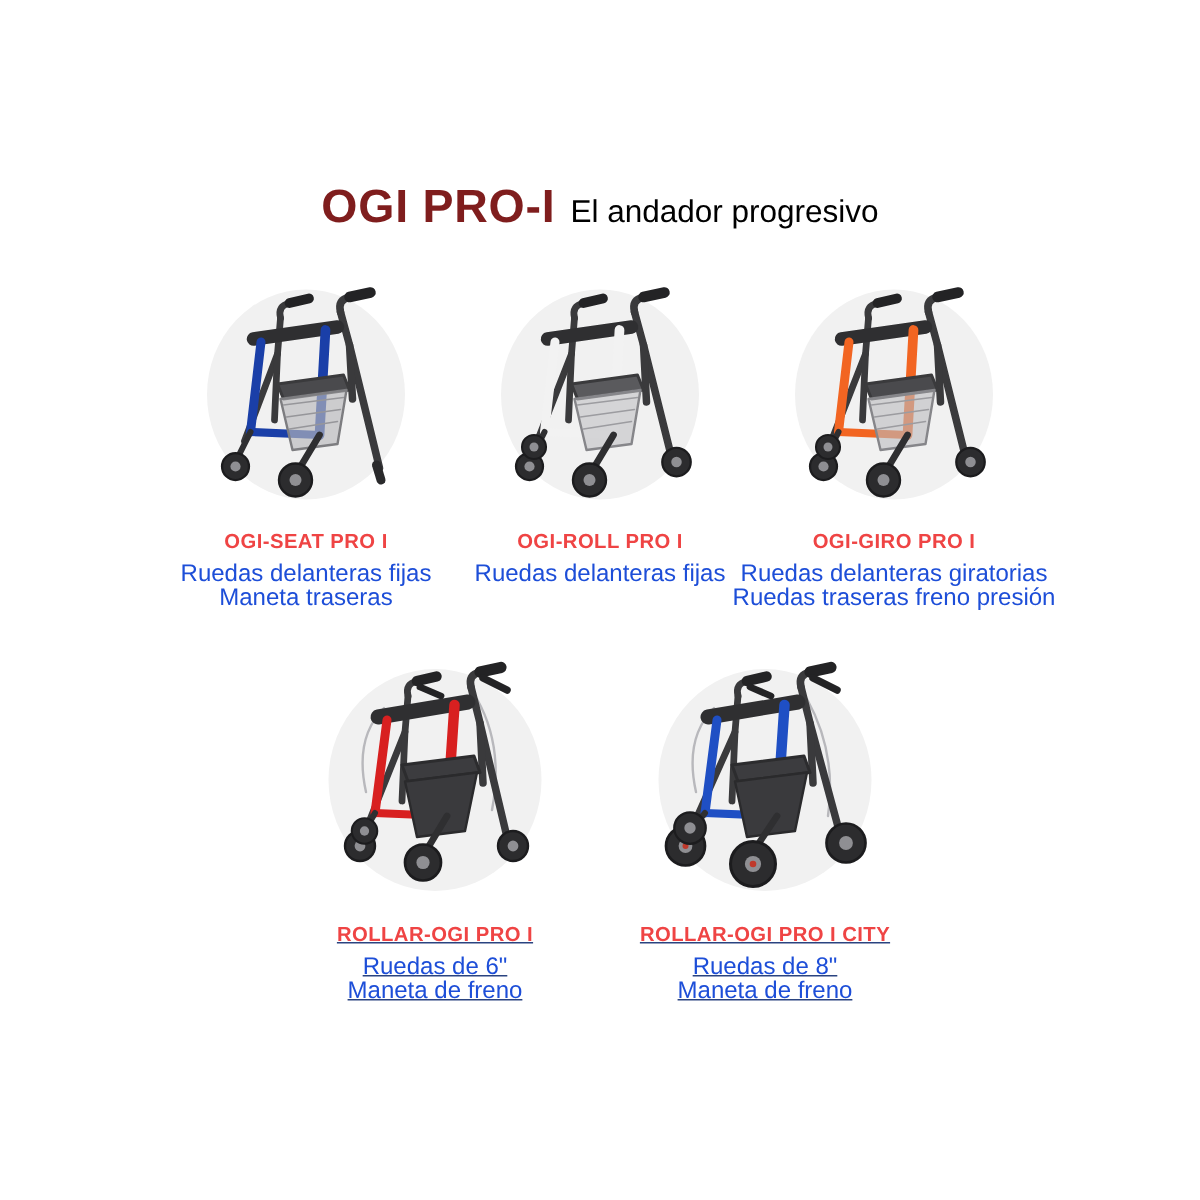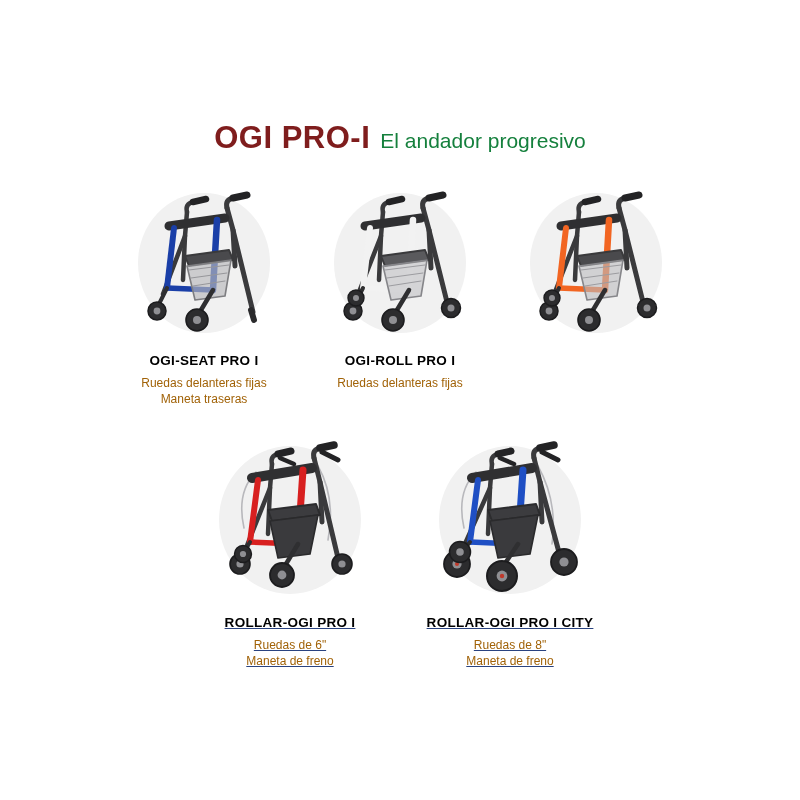--- a/index.html
+++ b/index.html
@@ -29,21 +29,21 @@
   .title-main {
     font-size: 31px;
     font-weight: bold;
     letter-spacing: 0.5px;
     color: #7f1d1d;
     vertical-align: baseline;
   }
   .title-sub {
     font-size: 21px;
     font-weight: normal;
-    color: #15803d;
+    color: #000000;
     margin-left: 10px;
     vertical-align: baseline;
   }
 
   
   .row {
     display: flex;
     justify-content: center;
     align-items: flex-start;
   }
@@ -96,31 +96,31 @@
   }
 
   
   .caption {
     text-align: center;
     margin-top: 6px;
   }
   .caption-name {
     font-size: 13.5px;
     font-weight: bold;
-    color: #000000;
+    color: #ef4444;
     letter-spacing: 0.3px;
     white-space: nowrap;
   }
   .caption-lines {
     margin-top: 7px;
   }
   .caption-line {
-    font-size: 12px;
+    font-size: 16px;
     font-weight: normal;
-    color: #a16207;
+    color: #1d4ed8;
     line-height: 16px;
     white-space: nowrap;
   }
 </style>
 </head>
 <body>
 
 <div class="header">
   <div class="header-line">
     <span class="title-main">OGI PRO-I</span><span class="title-sub">El andador progresivo</span>
@@ -259,20 +259,27 @@
           <path d="M84 106 L72 126" stroke="#2f2f31" stroke-width="4.5"></path>
           <circle cx="68" cy="136" r="11" fill="#2c2c2e" stroke="#1c1c1e" stroke-width="1.6"></circle>
           <circle cx="68" cy="136" r="4" fill="#8f8f93"></circle>
           <circle cx="126" cy="124" r="9.5" fill="#2c2c2e" stroke="#1c1c1e" stroke-width="1.5"></circle>
           <circle cx="126" cy="124" r="3.5" fill="#8f8f93"></circle>
           <circle cx="31" cy="114" r="8" fill="#2c2c2e" stroke="#1c1c1e" stroke-width="1.4"></circle>
           <circle cx="31" cy="114" r="3" fill="#8f8f93"></circle>
         </g>
       </svg>
     </div>
+    <div class="caption">
+      <div class="caption-name">OGI-GIRO PRO I</div>
+      <div class="caption-lines">
+        <div class="caption-line">Ruedas delanteras giratorias</div>
+        <div class="caption-line">Ruedas traseras freno presión</div>
+      </div>
+    </div>
   </div>
 
 </div>
 
 <div class="row row-bottom">
 
   <div class="product product-bottom">
     <div class="figure figure-bottom">
       <div class="disc"></div>
       <svg class="walker-svg" width="160" height="168" viewBox="0 0 160 168">

